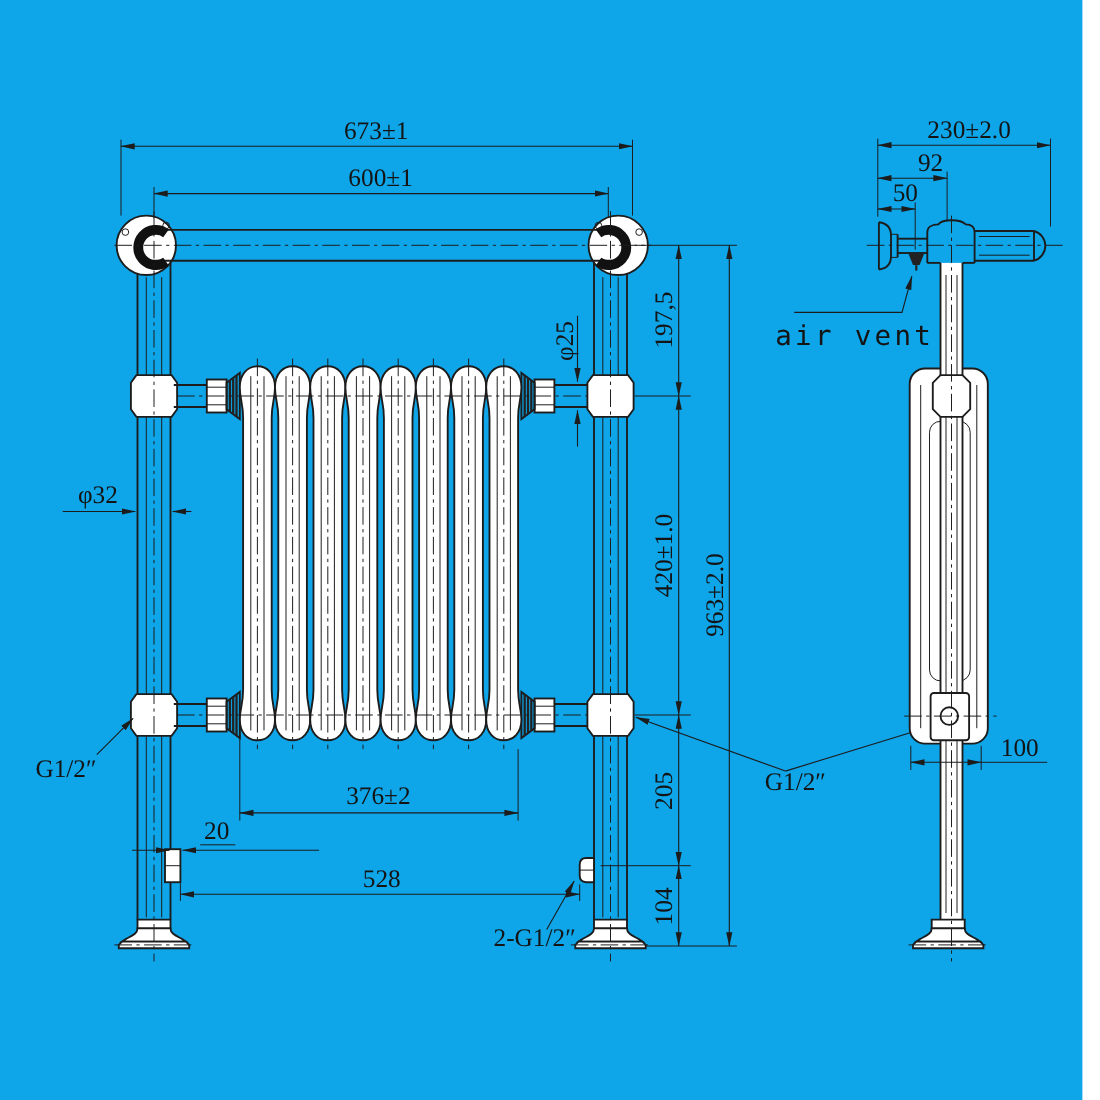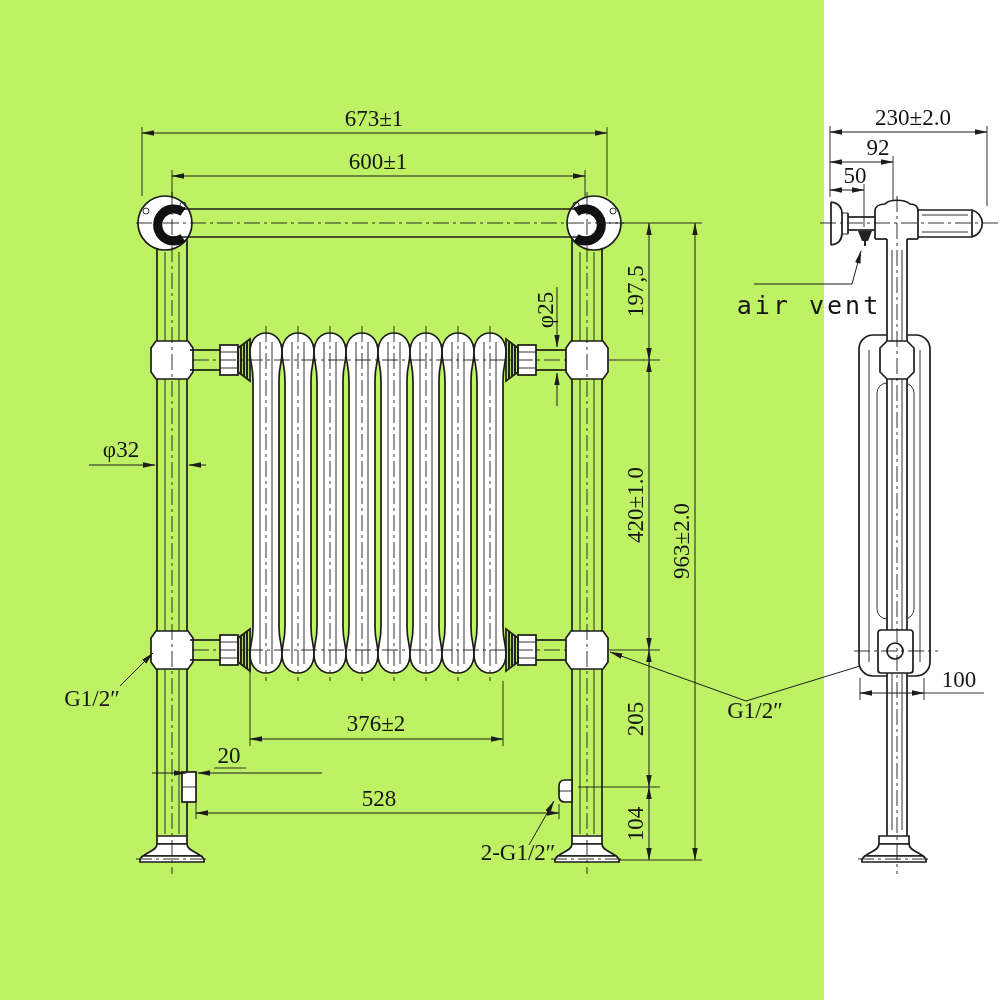--- a/index.html
+++ b/index.html
@@ -1,16 +1,16 @@
 <!DOCTYPE html>
 <html><head>
 <meta charset="utf-8">
 <style>
   html,body{margin:0;padding:0;background:#ffffff;}
-  .stage{width:792px;height:1000px;background:#bef264;position:relative;padding-left:32px;}
+  .stage{width:984px;height:1000px;background:#0ea5e9;position:relative;}
   svg{display:block;}
   .o{stroke:#1c1c1c;stroke-width:1.7;fill:none;}
   .of{stroke:#1c1c1c;stroke-width:1.7;fill:#ffffff;}
   .t{stroke:#1c1c1c;stroke-width:0.9;fill:none;}
   .fv{stroke:#222;stroke-width:2.1;fill:none;}
   .thick{stroke:#111;stroke-width:9;fill:none;stroke-linecap:butt;}
   .cl line{stroke:#1c1c1c;stroke-width:0.9;stroke-dasharray:16 4 3 4;}
   .dim{stroke:#1c1c1c;stroke-width:1;fill:none;}
   .dk{fill:#222;stroke:none;}
   text{font-family:"Liberation Serif","DejaVu Serif",serif;font-size:23px;fill:#141414;text-anchor:middle;}

